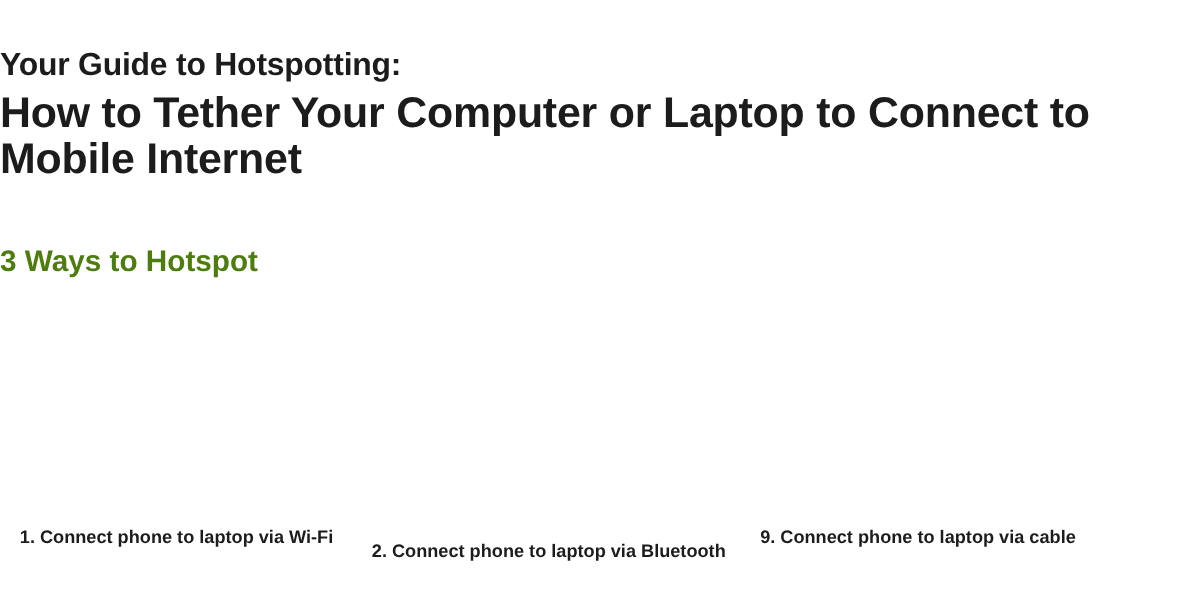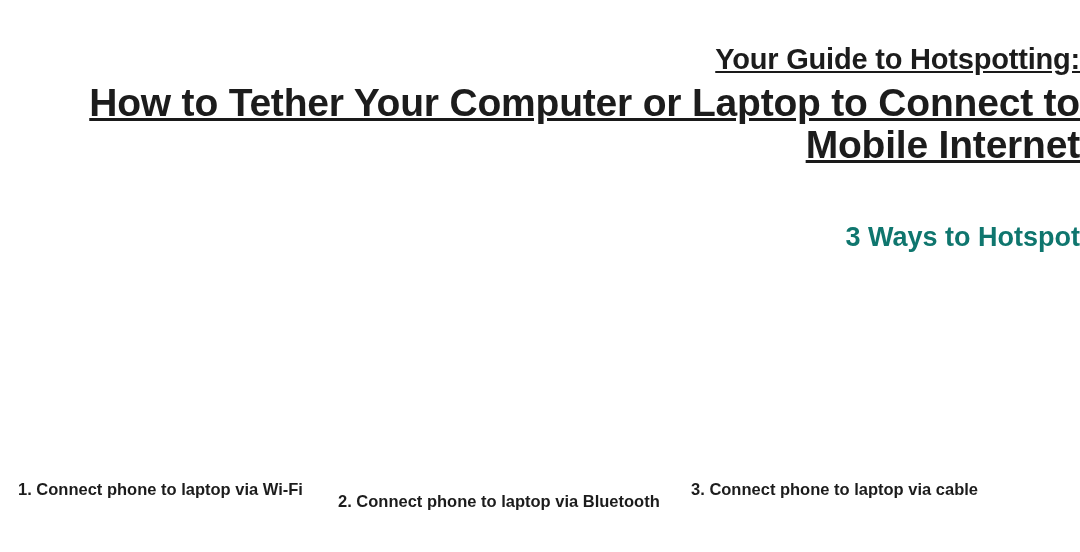--- a/index.html
+++ b/index.html
@@ -20,22 +20,21 @@
     position: absolute;
     inset: 0;
     background: #ffffff;
   }
 
   .title-block {
     position: absolute;
     top: 44px;
     left: 0;
     width: 1080px;
-    text-align: right;
-    text-decoration: underline;
+    text-align: left;
   }
 
   .title-line {
     font-weight: bold;
     color: #1c1c1c;
     letter-spacing: -0.2px;
     line-height: 1.08;
   }
 
   .title-line-1 {
@@ -45,24 +44,24 @@
   .title-line-2 {
     font-size: 39px;
     margin-top: 7px;
   }
 
   .subtitle {
     position: absolute;
     top: 222px;
     left: 0;
     width: 1080px;
-    text-align: right;
+    text-align: left;
     font-size: 27px;
     font-weight: bold;
-    color: #0f766e;
+    color: #4d7c0f;
   }
 
   .columns {
     position: absolute;
     top: 480px;
     left: 0;
     width: 1080px;
     display: flex;
     justify-content: flex-start;
     align-items: flex-start;
@@ -102,17 +101,17 @@
   <div class="subtitle">3 Ways to Hotspot</div>
 
   <div class="columns">
     <div class="column col-left">
       <div class="column-caption">1. Connect phone to laptop via Wi-Fi</div>
     </div>
     <div class="column col-center">
       <div class="column-caption">2. Connect phone to laptop via Bluetooth</div>
     </div>
     <div class="column col-right">
-      <div class="column-caption">3. Connect phone to laptop via cable</div>
+      <div class="column-caption">9. Connect phone to laptop via cable</div>
     </div>
   </div>
 
 </div>
 
 </body></html>

